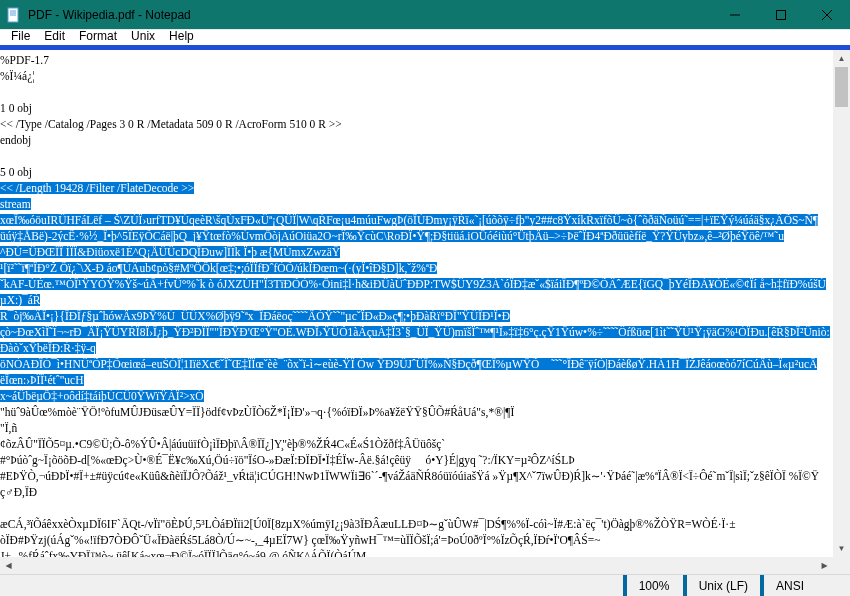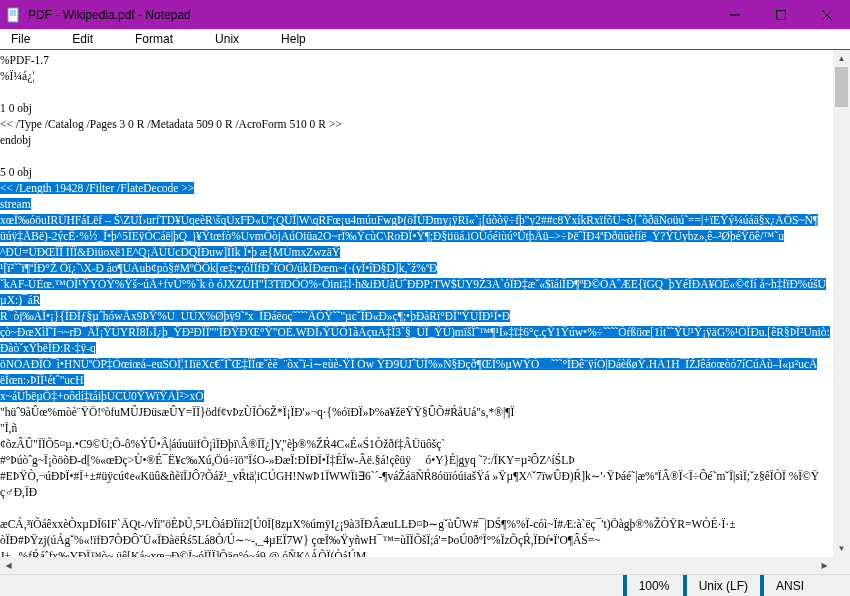--- a/index.html
+++ b/index.html
@@ -9,21 +9,21 @@
     background: #fff;
     width: 850px;
     height: 596px;
     overflow: hidden;
     display: flex;
     flex-direction: column;
   }
   
   .title-bar {
     height: 30px;
-    background: #a21caf;
+    background: #0f766e;
     display: flex;
     align-items: center;
     padding-left: 6px;
     border-bottom: 1px solid #e8e8e8;
   }
   .title-icon {
     width: 16px; height: 16px;
     display: inline-flex;
     align-items: center; justify-content: center;
     margin-right: 6px;
@@ -46,25 +46,24 @@
     font-family: sans-serif;
     font-size: 11px;
     color: #000;
     cursor: pointer;
   }
 
   
   .menu-bar {
     height: 20px;
     display: flex;
-    align-items: flex-start;
+    align-items: flex-end;
     padding-left: 4px;
     font-size: 12px;
-    border-bottom: 1px solid #1d4ed8;
-    gap: 28px;
+    border-bottom: 5px solid #1d4ed8;
   }
   .menu-item {
     padding: 2px 7px;
     cursor: pointer;
   }
 
   
   .editor-wrap {
     flex: 1;
     position: relative;

